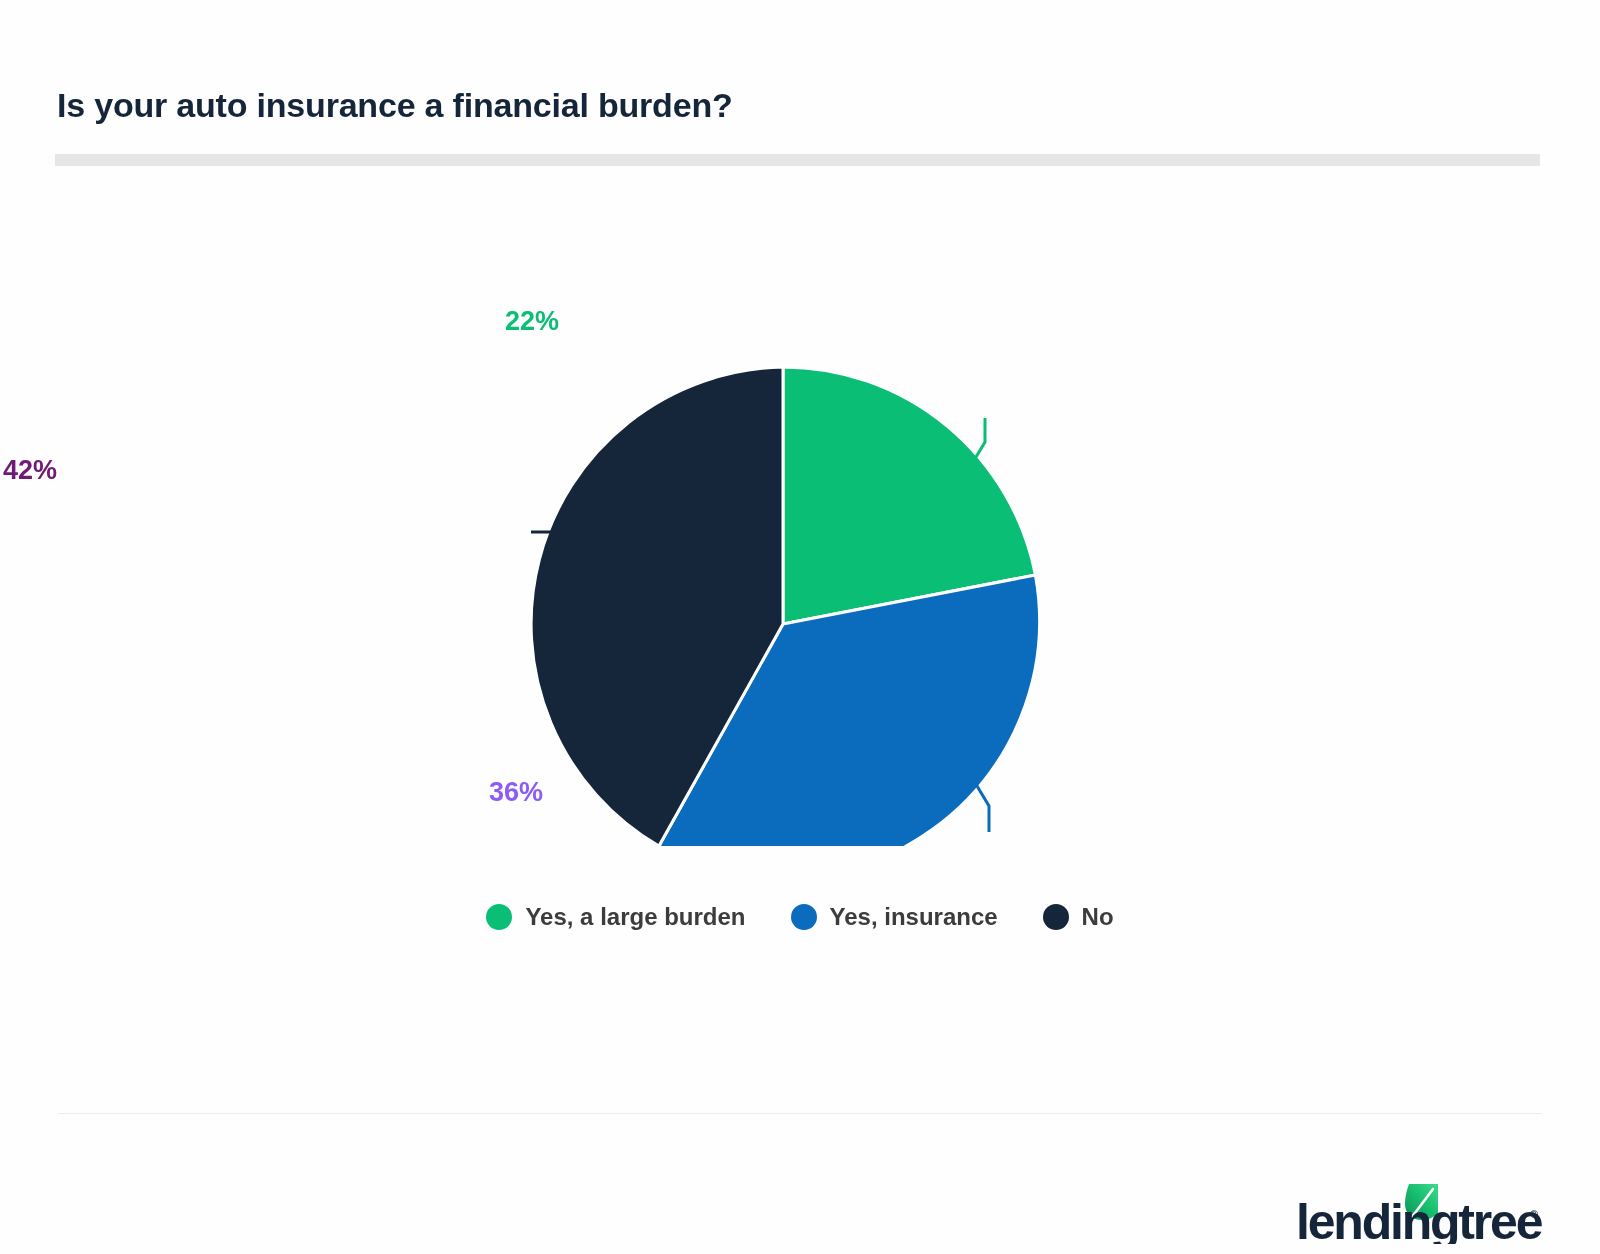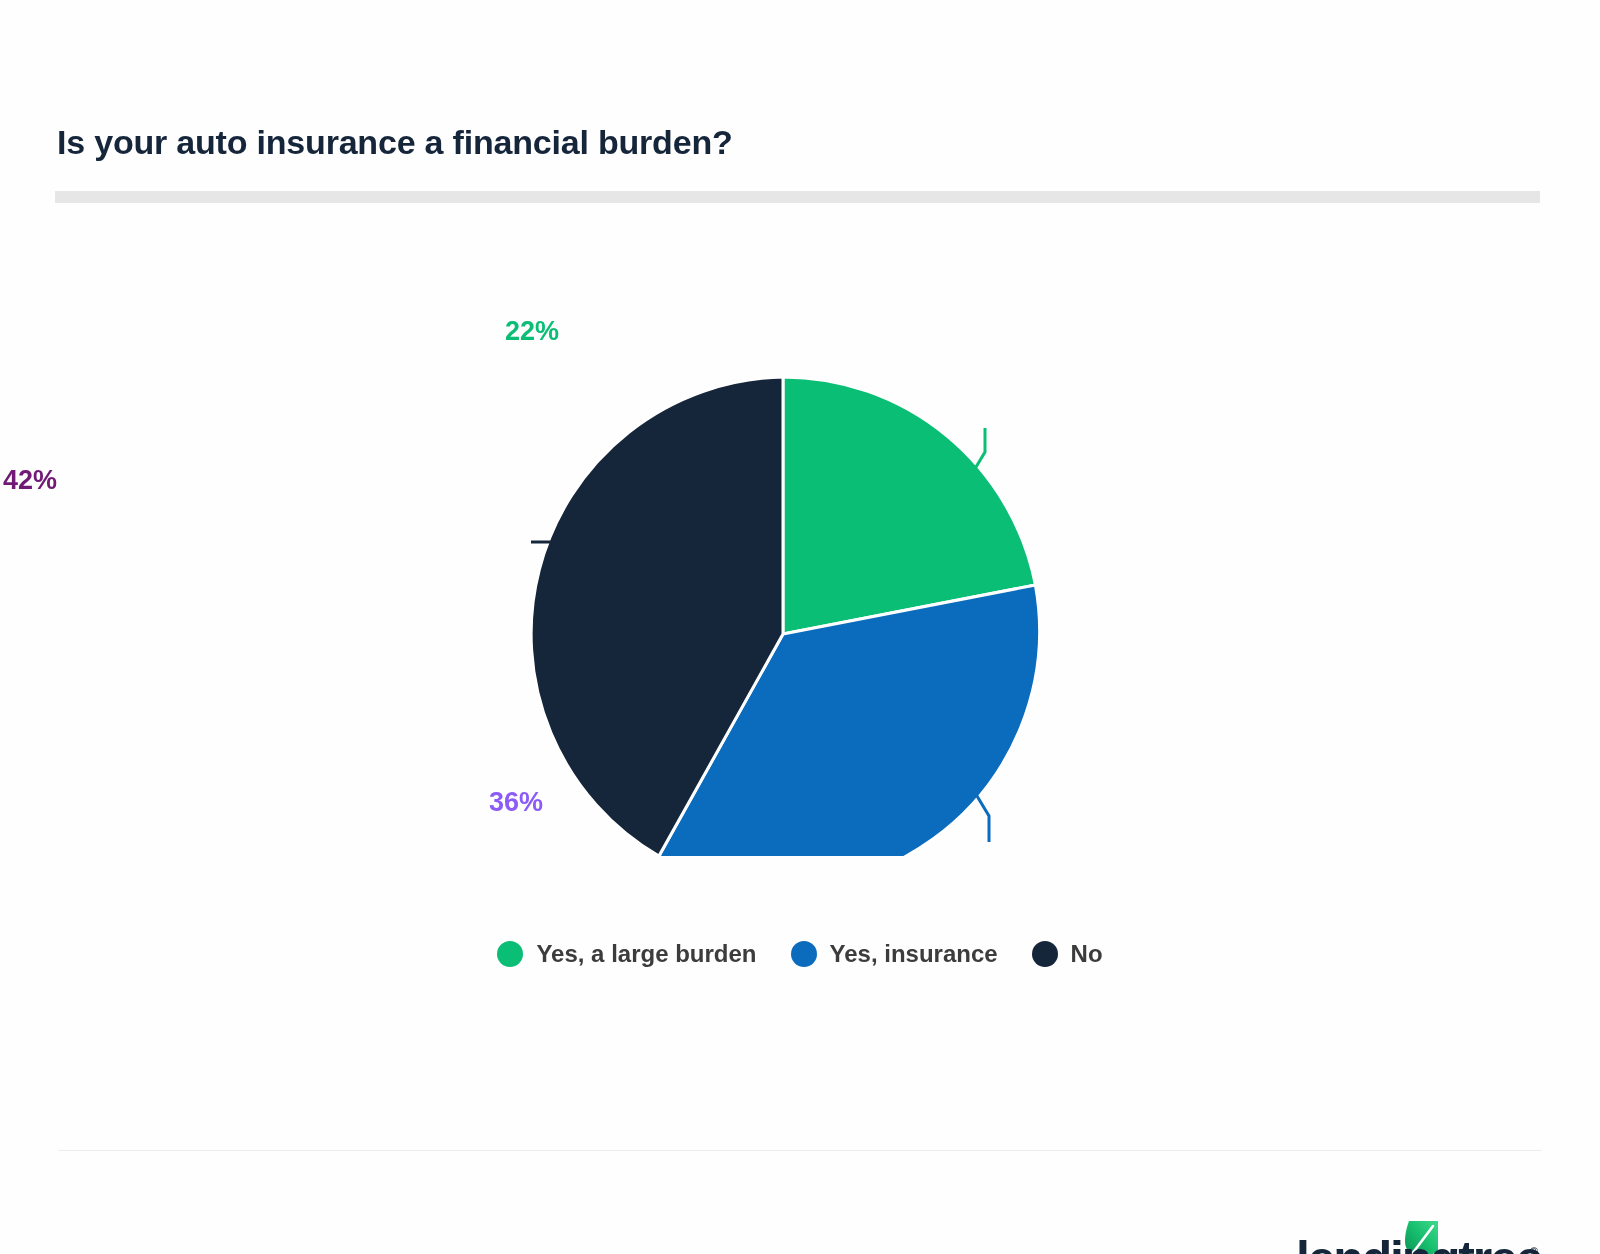--- a/index.html
+++ b/index.html
@@ -13,21 +13,20 @@
     font-family: "Liberation Sans", sans-serif;
     position: relative;
     overflow: hidden;
   }
 
   .page {
     position: absolute;
     left: 0; top: 0;
     width: 1600px;
     height: 1004px;
-    margin-top: 37px;
   }
 
   
   .title {
     position: absolute;
     left: 57px;
     top: 86px;
     font-size: 34px;
     font-weight: bold;
     color: #15253A;
@@ -42,21 +41,21 @@
     top: 154px;
     width: 1485px;
     height: 12px;
     background: #E6E6E6;
   }
 
   
   .chart-area {
     position: absolute;
     left: 0;
-    top: 179px;
+    top: 206px;
     width: 1600px;
     height: 660px;
     text-align: center;
   }
 
   .pie-wrap {
     position: absolute;
     left: 455px;
     top: 60px;
     width: 660px;
@@ -78,21 +77,21 @@
 
   
   .legend {
     position: absolute;
     left: 0;
     top: 903px;
     width: 1600px;
     display: flex;
     justify-content: center;
     align-items: center;
-    gap: 34px;
+    gap: 45px;
   }
   .legend-item {
     display: flex;
     align-items: center;
     gap: 13px;
   }
   .legend-dot {
     width: 26px;
     height: 26px;
     border-radius: 50%;

